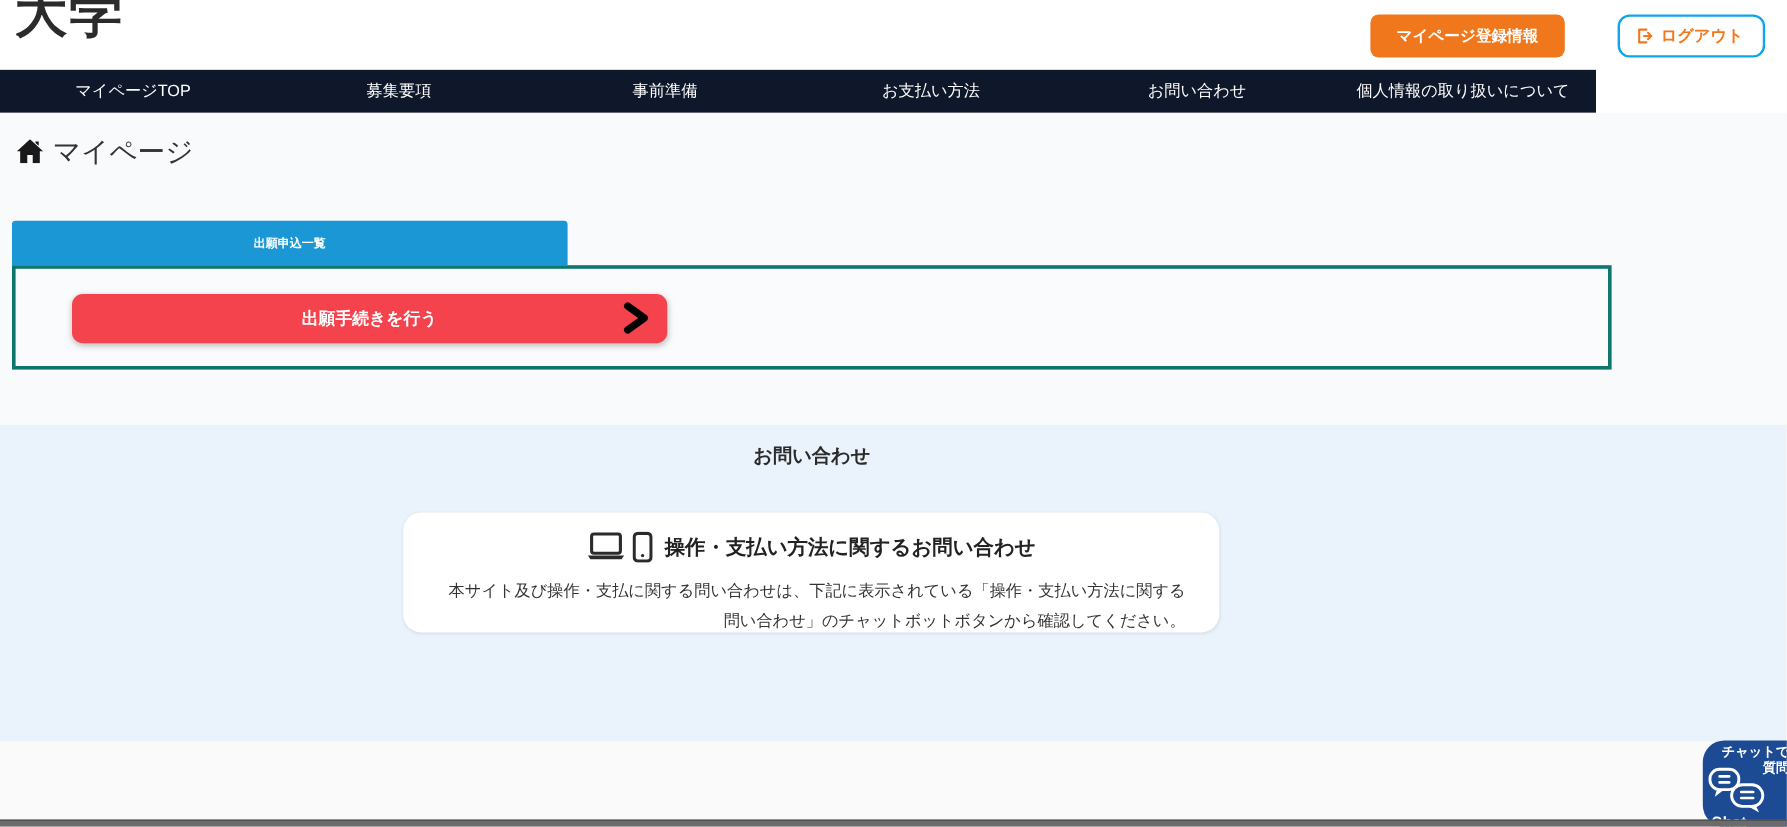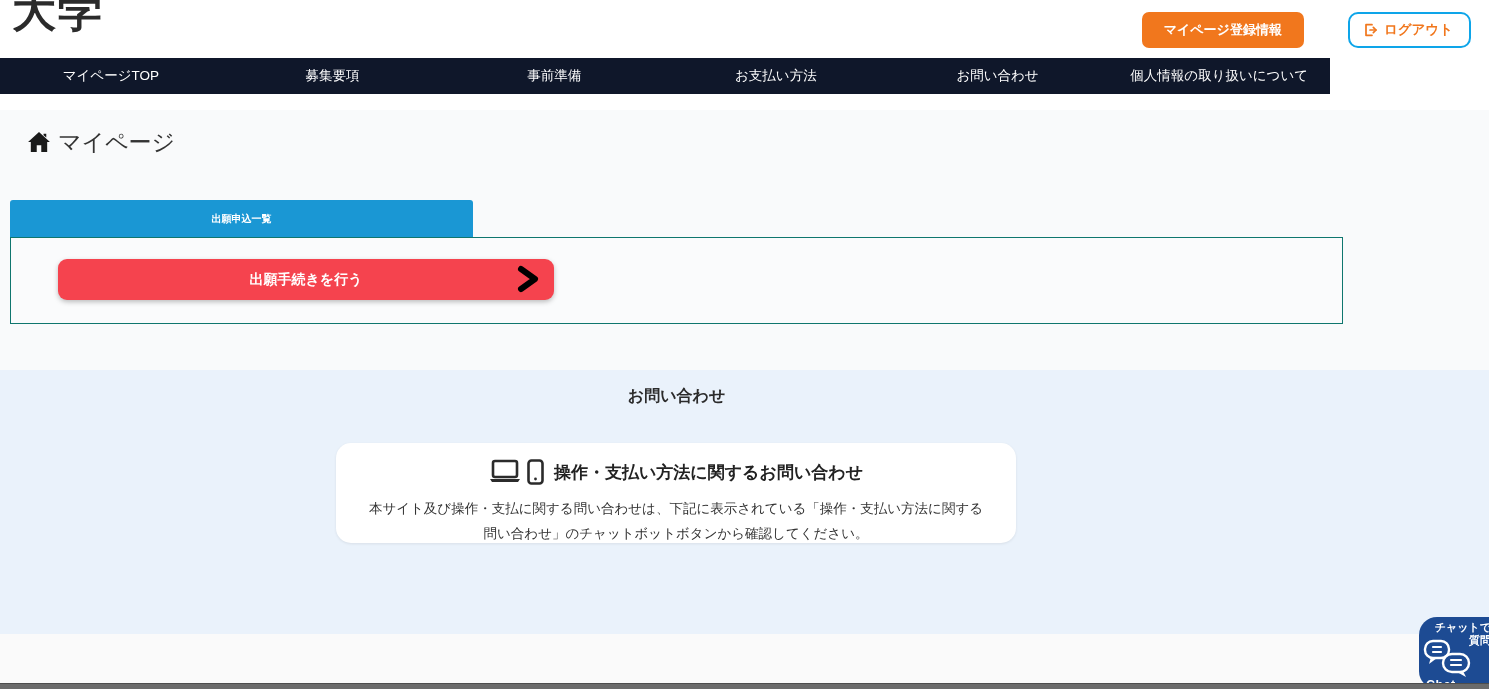--- a/index.html
+++ b/index.html
@@ -29,33 +29,33 @@
   
   .nav { height:36px; background:#0f172a; display:flex; align-items:stretch; width:1330px; }
   .nav a {
     flex:1; color:#fff; text-decoration:none; font-size:13.5px;
     display:flex; align-items:center; justify-content:center; cursor:pointer;
   }
   
   .main { background:#f9fafb; }
   .breadcrumb {
     display:flex; align-items:center; gap:8px;
-    padding:16px 0 0 28px; height:48px;margin-top:16px;
+    padding:16px 0 0 14px; height:48px;
   }
   .breadcrumb .home-ic { width:22px; height:20px; display:block; }
   .breadcrumb-title { font-size:23px; color:#333; }
   .container { margin-left:10px; width:1333px; }
   .tab-bar { margin-top:42px; display:flex; }
   .tab {
     width:463px; height:37px; background:#1a97d4; color:#fff;
     font-size:10px; font-weight:bold; display:flex; align-items:center; justify-content:center;
     border-radius:3px 3px 0 0; cursor:pointer;
   }
   .panel {
-    border:1px solid #0f766e; height:87px; background:#fafbfc; position:relative;
+    border:3px solid #0f766e; height:87px; background:#fafbfc; position:relative;
   }
   .btn-apply {
     position:absolute; left:47px; top:21px; width:496px; height:41px;
     background:#f5434e; border:none; border-radius:9px; cursor:pointer;
     box-shadow:0 2px 5px rgba(0,0,0,0.25);
     display:flex; align-items:center; justify-content:center;
     color:#fff; font-size:14px; font-weight:bold; font-family:inherit;
   }
   .btn-apply .chev { position:absolute; right:14px; top:6px; width:24px; height:28px; }
   .spacer-after-panel { height:46px; background:#f9fafb; }
@@ -66,21 +66,21 @@
     font-size:16px; font-weight:bold; color:#2b2b2b;
   }
   .contact-card {
     width:680px; margin:36px 0 0 336px; background:#fff; border-radius:15px;
     box-shadow:0 1px 3px rgba(0,0,0,0.08); padding:16px 28px 18px 28px; height:100px;
   }
   .card-head { display:flex; align-items:center; justify-content:center; gap:6px; }
   .card-head .dev-ic { height:26px; display:block; }
   .card-title { font-size:17px; font-weight:bold; color:#222; margin-left:4px; }
   .card-body {
-    margin-top:12px; font-size:13.5px; line-height:1.85; color:#333; text-align:center;
+    margin-top:12px; font-size:13.5px; line-height:1.85; color:#333; text-align:right;
   }
   
   .footer { height:71px; background:#fafafa; }
   .bottom-bar {
     position:absolute; left:0; bottom:0; width:1489px; height:6px;
     background:#6b6b6b; border-top:1px solid #4d4d4d; z-index:20;
   }
   
   .chat-widget {
     position:absolute; right:-16px; bottom:0; width:86px; height:72px;

